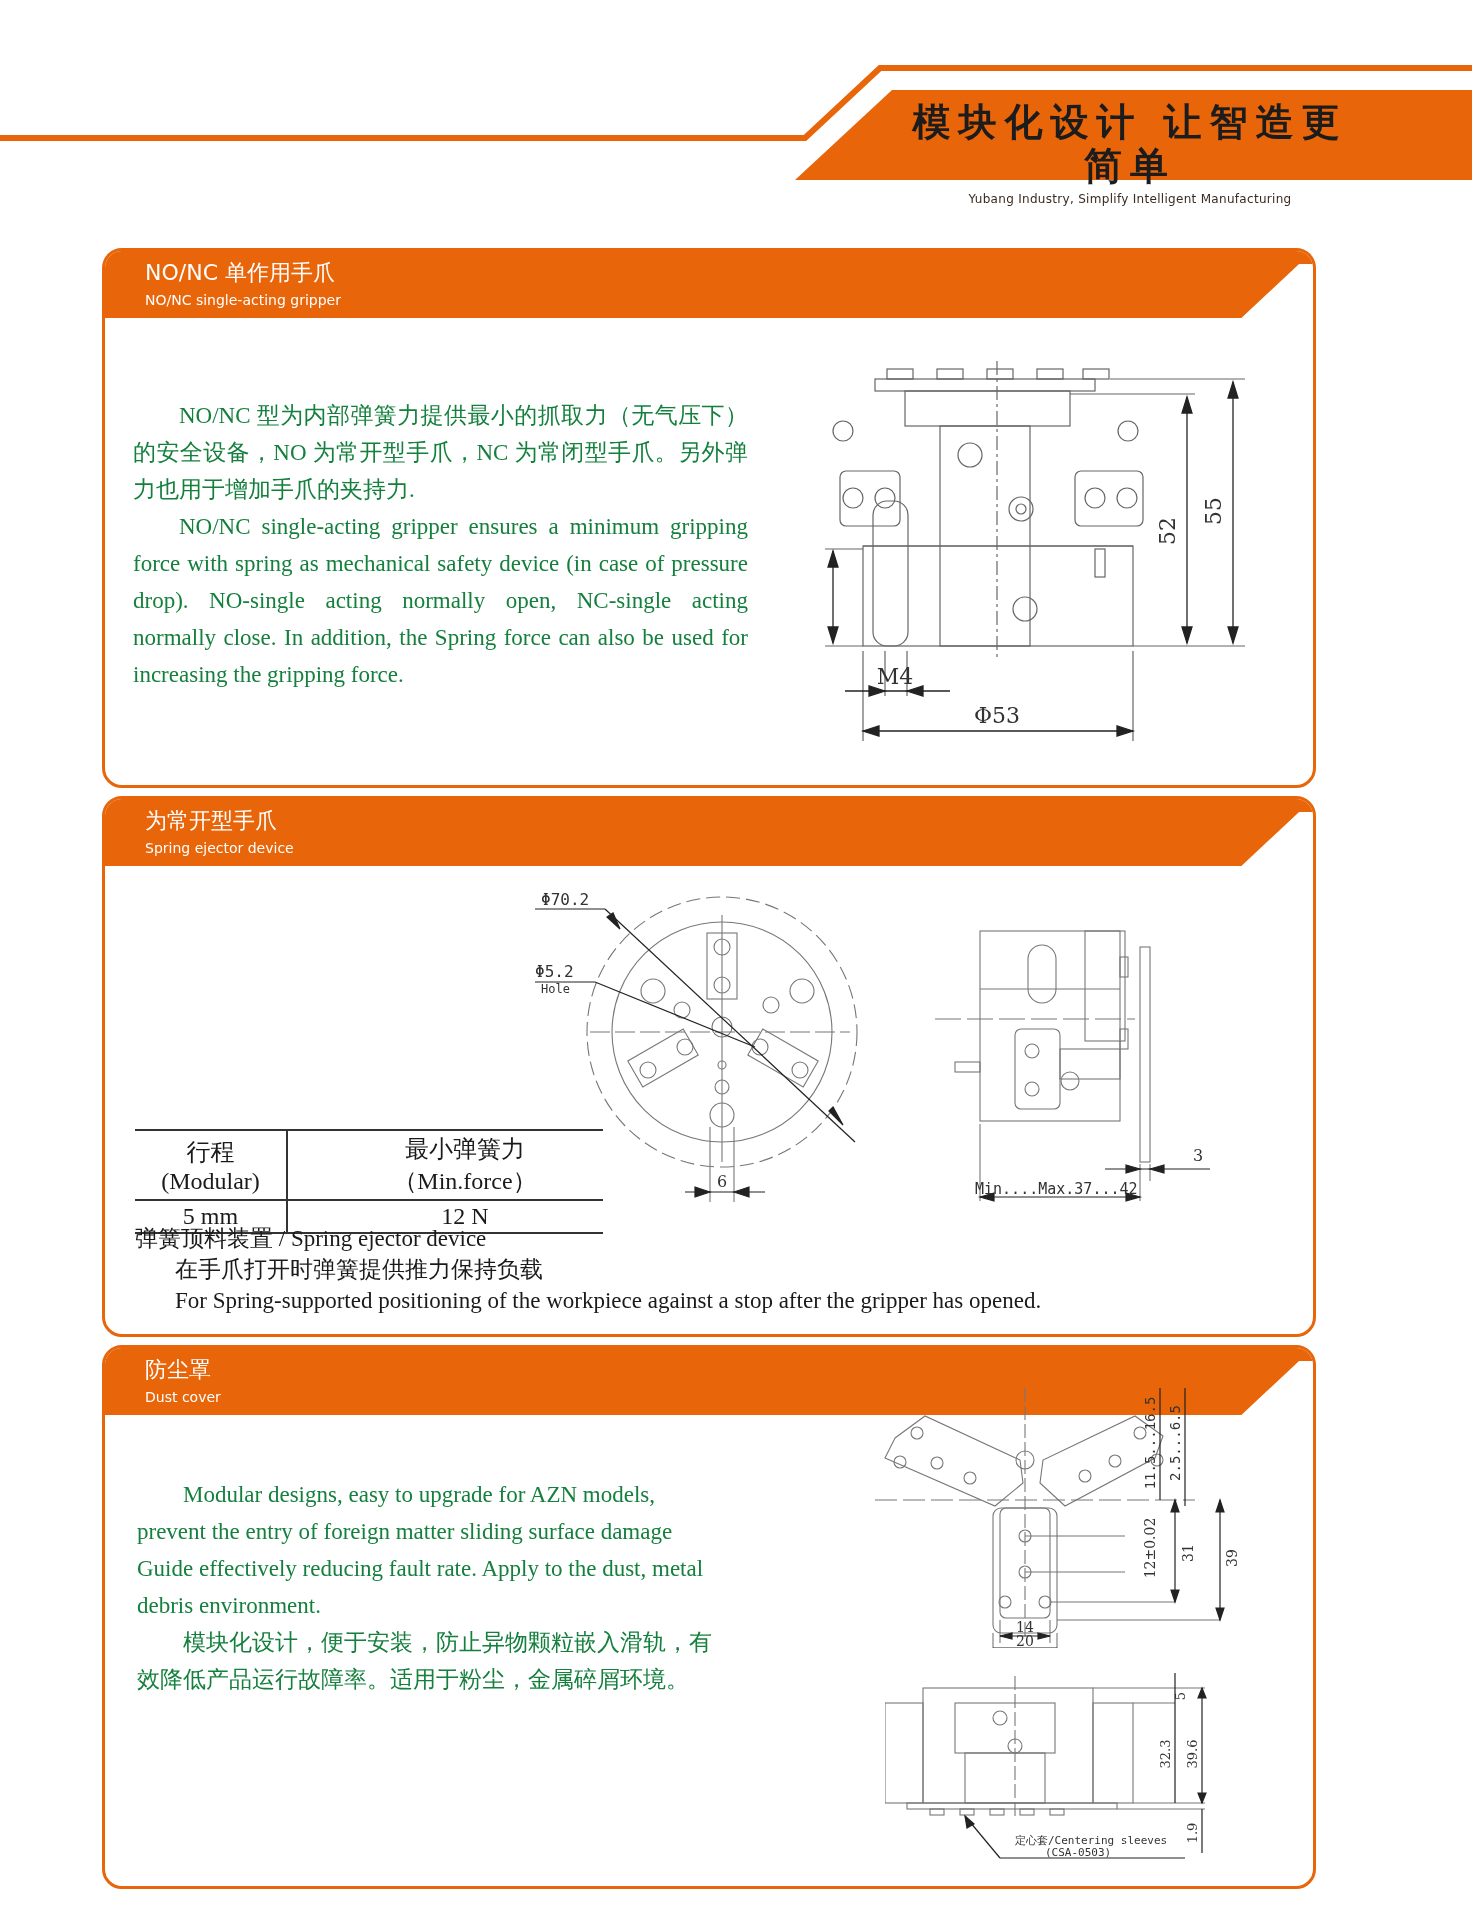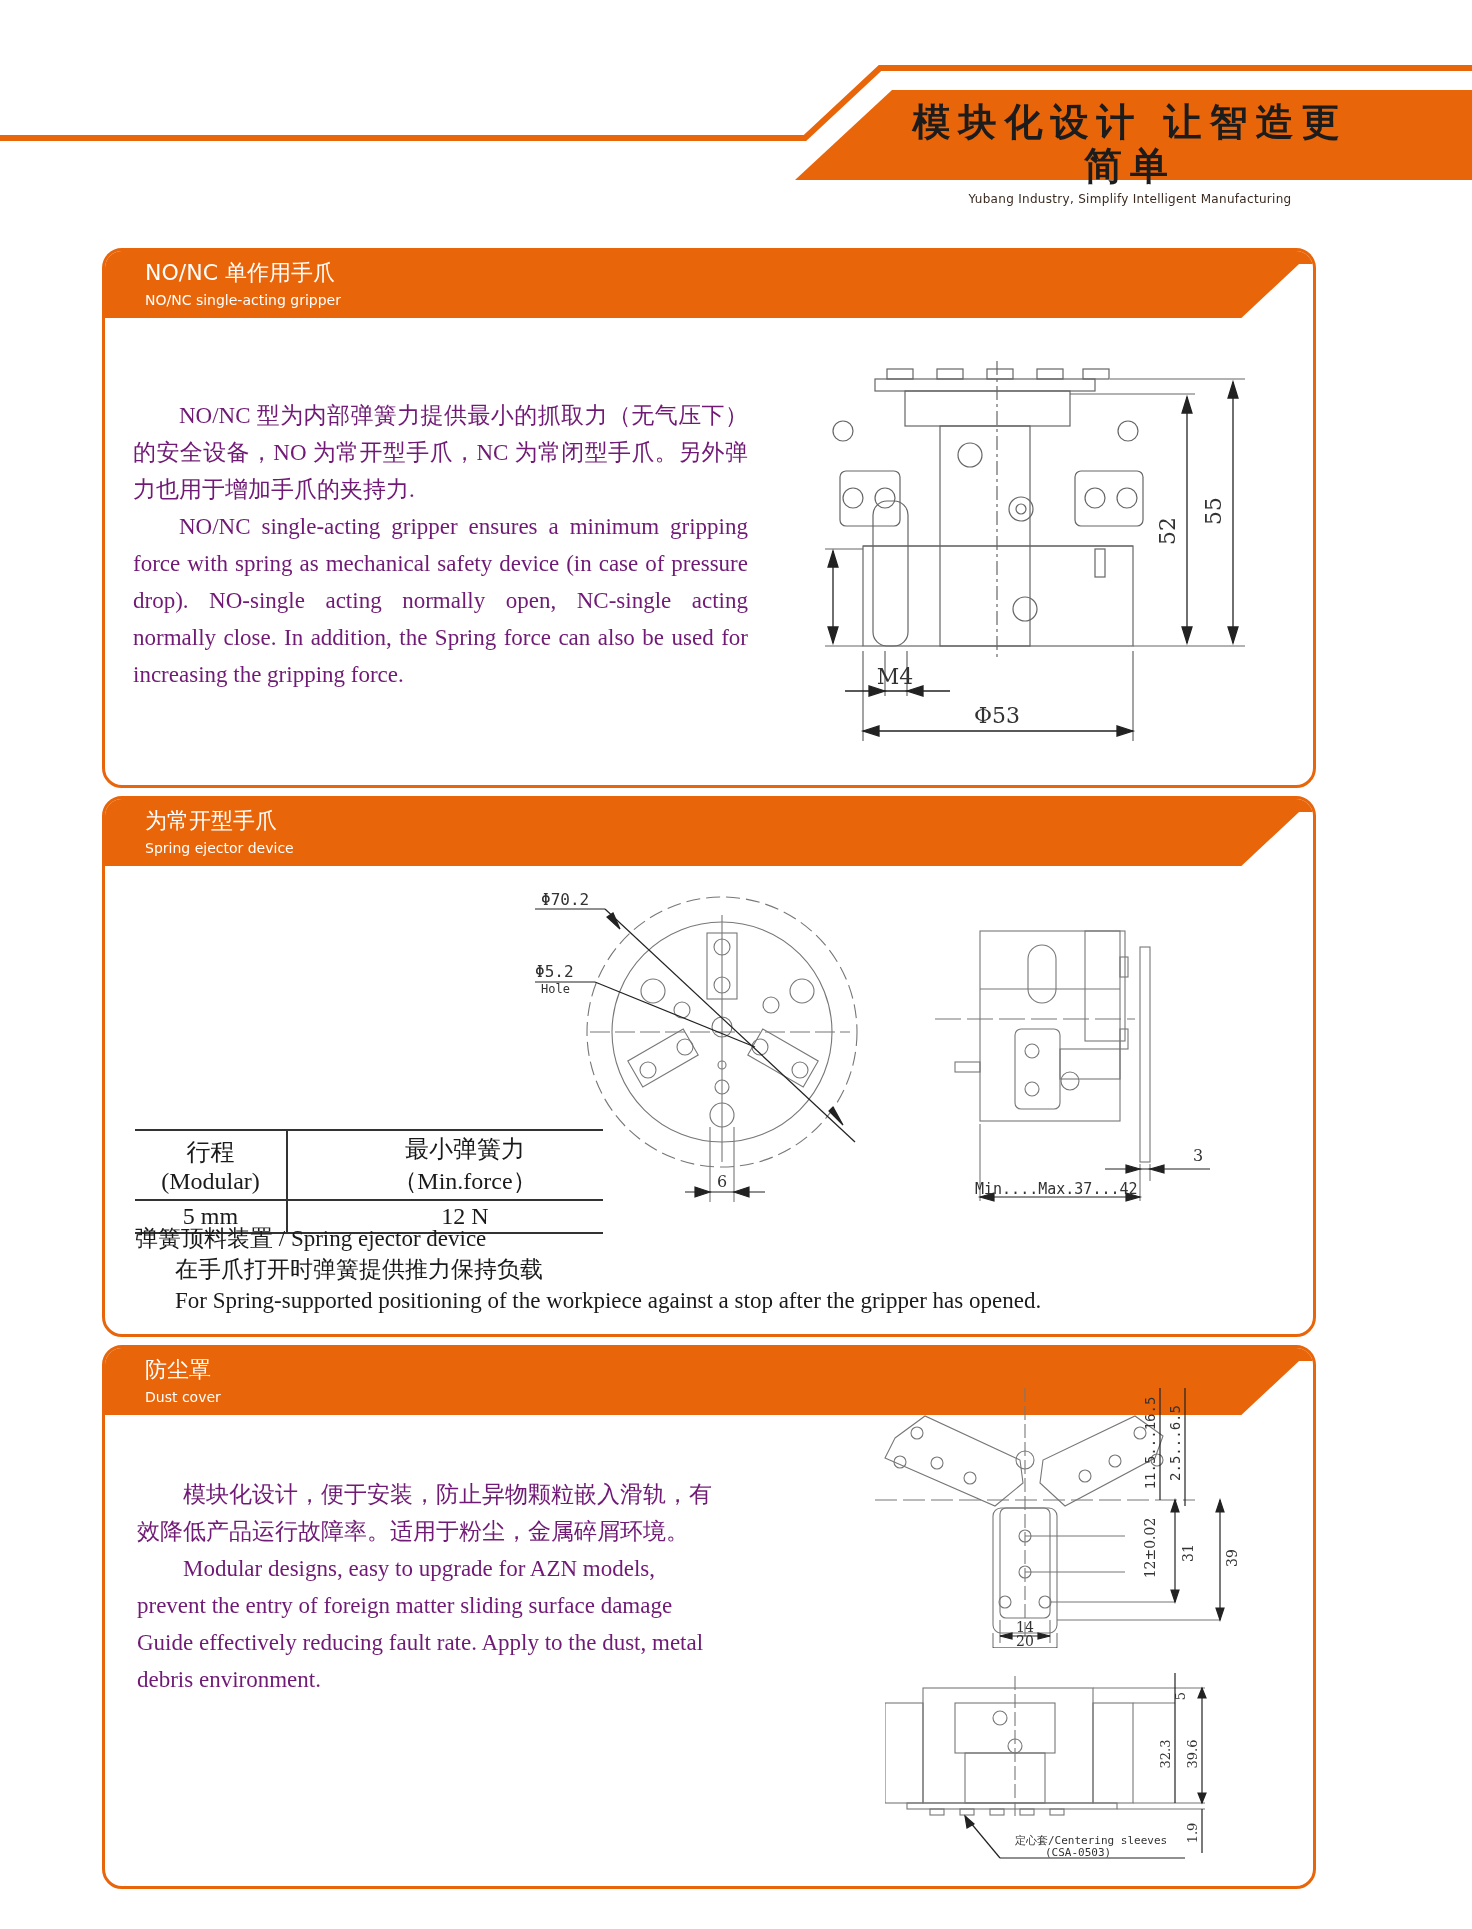--- a/index.html
+++ b/index.html
@@ -8,21 +8,21 @@
   .slogan { position:absolute; left:910px; top:100px; width:440px; text-align:center; }
   .slogan-cn { font-family:"DejaVu Serif", serif; font-size:38px; letter-spacing:8px; color:#1c1c1c; font-weight:bold; line-height:44px; }
   .slogan-en { font-family:"DejaVu Sans", sans-serif; font-size:12px; color:#3a2a20; margin-top:4px; letter-spacing:0.3px; }
 
   .panel { position:absolute; left:102px; width:1214px; border:3px solid #e8650a; border-radius:20px; box-sizing:border-box; background:#fff; overflow:hidden;text-decoration:underline; }
   .panel-head { position:absolute; left:0; top:0; width:100%; height:70px; }
   .panel-title { position:absolute; left:40px; top:8px; color:#fff; font-family:"DejaVu Sans", sans-serif; }
   .panel-title .cn { font-size:22px; line-height:28px; }
   .panel-title .en { font-size:14px; line-height:26px; }
 
-  .para { position:absolute; font-family:"Liberation Serif", serif; font-size:23px; line-height:37px; text-align:justify; color:#701a75; }
+  .para { position:absolute; font-family:"Liberation Serif", serif; font-size:23px; line-height:37px; text-align:justify; color:#15803d; }
   .para p { margin:0; text-indent:46px; }
 
   .spec-table { position:absolute; left:30px; top:330px; border-collapse:collapse; font-family:"Liberation Serif", serif; font-size:24px; }
   .spec-table th, .spec-table td { padding:2px 8px; text-align:center; font-weight:normal; }
   .spec-table th { border-top:2px solid #333; border-bottom:2px solid #333; }
   .spec-table td { border-bottom:2px solid #333; }
   .spec-table .c1 { border-right:2px solid #333; width:135px; }
   .spec-table .c2 { width:260px;padding-left:47px; }
 
   .notes { position:absolute; left:30px; top:424px; font-family:"Liberation Serif", serif; font-size:23px; line-height:31px; }
@@ -232,22 +232,22 @@
 
 <section class="panel" style="top:1345px; height:544px;">
   <svg class="panel-head" viewBox="0 0 1214 70" preserveAspectRatio="none">
     <polygon points="0,0 1214,0 1214,13 1200,13 1142,67 0,67" fill="#e8650a"></polygon>
   </svg>
   <div class="panel-title">
     <div class="cn">防尘罩</div>
     <div class="en">Dust cover</div>
   </div>
   <div class="para" style="left:32px; top:128px; width:575px; text-align:left;">
+    <p>Modular designs, easy to upgrade for AZN models, prevent the entry of foreign matter sliding surface damage Guide effectively reducing fault rate. Apply to the dust, metal debris environment.</p>
     <p style="text-align:justify;">模块化设计，便于安装，防止异物颗粒嵌入滑轨，有效降低产品运行故障率。适用于粉尘，金属碎屑环境。</p>
-    <p>Modular designs, easy to upgrade for AZN models, prevent the entry of foreign matter sliding surface damage Guide effectively reducing fault rate. Apply to the dust, metal debris environment.</p>
   </div>
 
   <svg style="position:absolute; left:770px; top:40px;" width="420" height="260" viewBox="0 0 420 260">
     <g stroke="#777" stroke-width="1.1" fill="none">
       <polygon points="20,50 50,28 145,72 148,95 120,118 10,70"></polygon>
       <polygon points="165,95 168,72 260,28 288,48 280,70 190,118"></polygon>
       <circle cx="42" cy="45" r="6"></circle>
         <circle cx="25" cy="74" r="6"></circle>
         <circle cx="62" cy="75" r="6"></circle>
         <circle cx="95" cy="90" r="6"></circle>

